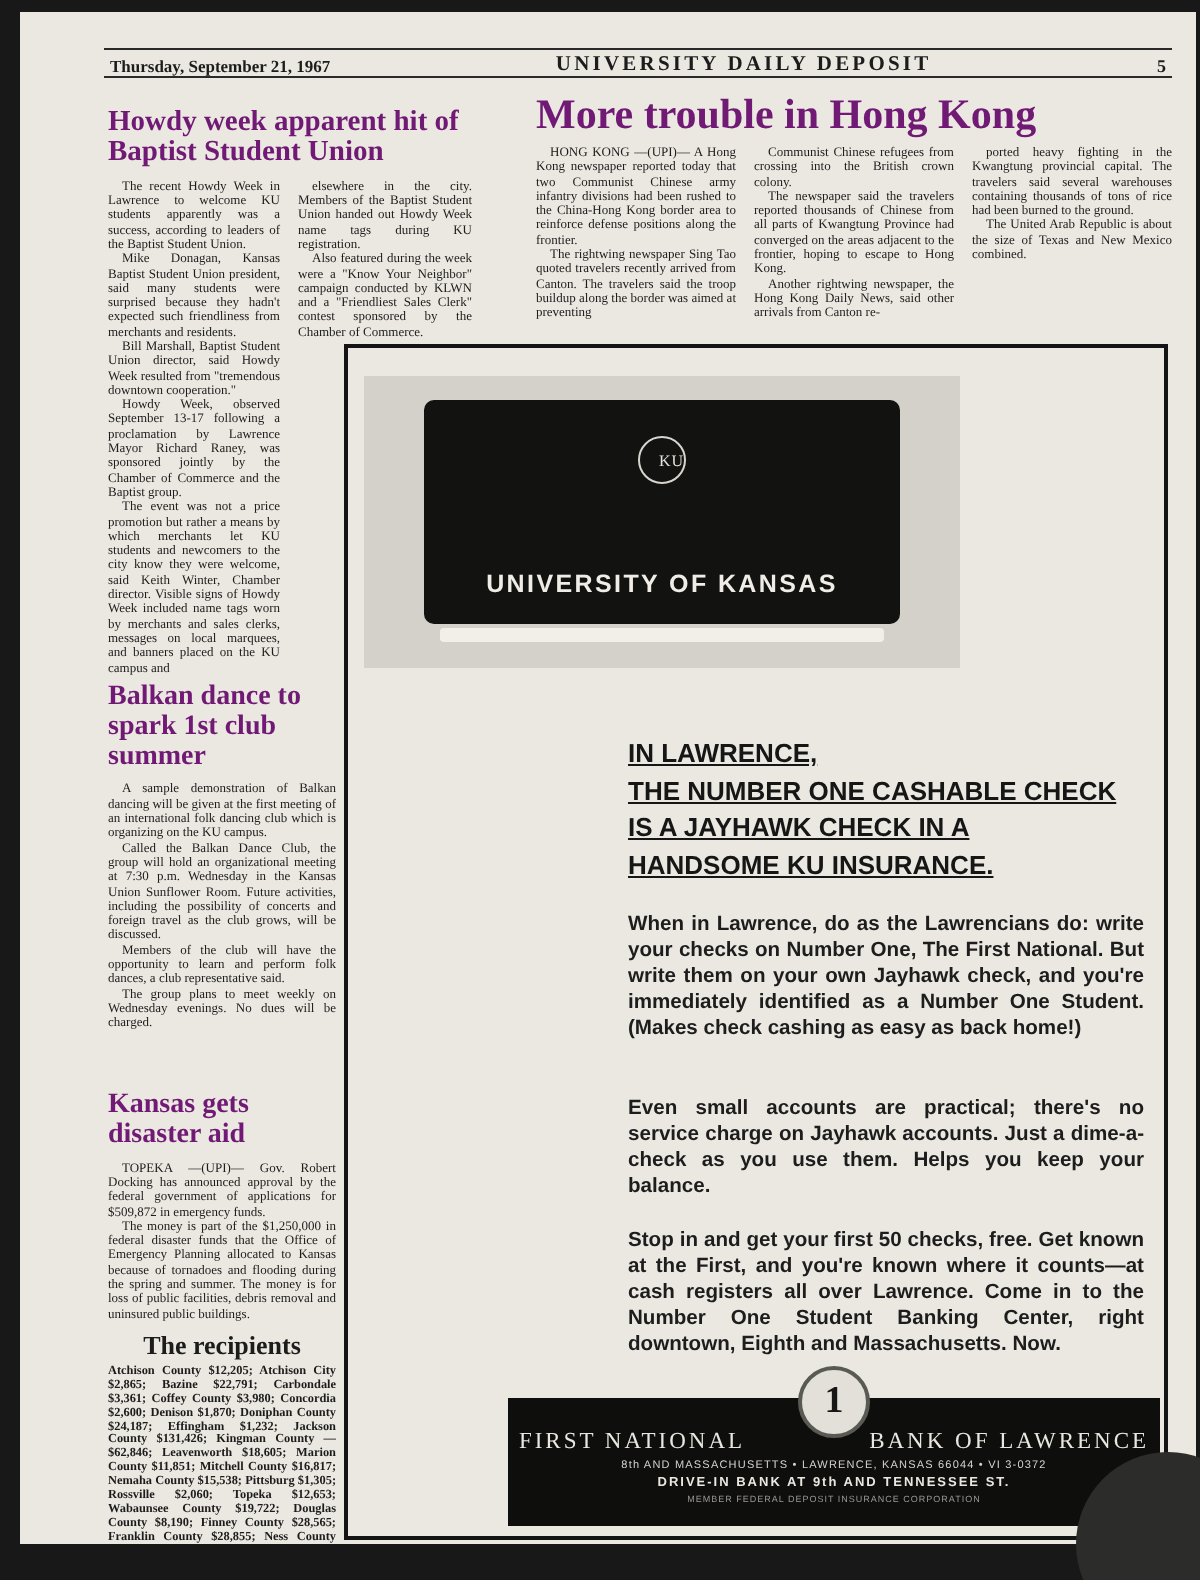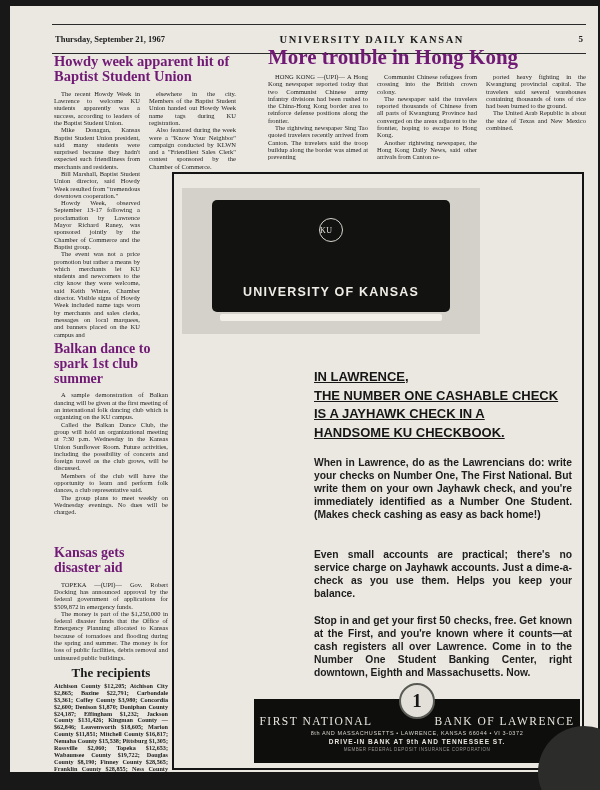--- a/index.html
+++ b/index.html
@@ -7,23 +7,23 @@
     width:600px;height:790px;position:relative;overflow:hidden;
     background:#181818;
     font-family:"Liberation Serif", serif;
   }
   .page{
     position:absolute;left:10px;top:6px;width:588px;height:766px;
     background:#ebe8e1;color:#1c1c1c;overflow:hidden;
   }
   
   .hdr{
-    position:absolute;left:42px;top:18px;width:534px;height:30px;
+    position:absolute;left:42px;top:18px;width:534px;height:15px;
     border-top:1px solid #2a2a2a;border-bottom:1px solid #2a2a2a;
-    display:flex;align-items:center;justify-content:space-between;padding:0 3px;box-sizing:border-box;
+    display:flex;align-items:flex-end;justify-content:space-between;padding:0 3px;box-sizing:border-box;
   }
   .hdr .date{font-size:8.5px;font-weight:bold;}
   .hdr .mast{font-size:10.5px;font-weight:bold;letter-spacing:1.6px;}
   .hdr .pg{font-size:9px;font-weight:bold;}
   
   section{position:absolute;}
   .headline{font-weight:bold;line-height:1.06;color:#701a75;margin:0;}
   .h-md{font-size:14.5px;}
   .h-sm{font-size:14px;}
   .h-lg{font-size:21px;line-height:22px;}
@@ -49,21 +49,21 @@
     position:absolute;left:162px;top:166px;width:412px;height:598px;
     border:2px solid #141414;box-sizing:border-box;background:#ebe8e1;
   }
   .photo{position:absolute;left:8px;top:14px;width:298px;height:146px;background:#d4d1ca;overflow:hidden;}
   .cover{
     position:absolute;left:30px;top:12px;width:238px;height:112px;background:#121211;border-radius:5px;
     display:flex;flex-direction:column;align-items:center;
   }
   .crest{
     margin-top:18px;width:22px;height:22px;border:1px solid #d8d5ce;border-radius:50%;
-    display:flex;align-items:center;justify-content:flex-start;
+    display:flex;align-items:center;justify-content:flex-end;
     font-size:8px;font-weight:normal;color:#e6e3dc;letter-spacing:0.5px;
   }
   .cover-text{
     margin-top:auto;margin-bottom:13px;
     font-family:"Liberation Sans", sans-serif;font-weight:bold;font-size:12.5px;
     letter-spacing:1.2px;color:#f0ede6;white-space:nowrap;
   }
   .pages-edge{position:absolute;left:38px;top:126px;width:222px;height:7px;background:#f2efe9;border-radius:2px;}
   .ad-head{
     position:absolute;left:140px;top:194px;width:262px;
@@ -101,21 +101,21 @@
     background:#2c2c2a;
   }
 </style>
 </head>
 <body>
 
 <div class="page">
 
   <div class="hdr">
     <span class="date">Thursday, September 21, 1967</span>
-    <span class="mast">UNIVERSITY DAILY KANSAN</span>
+    <span class="mast">UNIVERSITY DAILY DEPOSIT</span>
     <span class="pg">5</span>
   </div>
 
   <section class="howdy">
     <h2 class="headline h-md">Howdy week apparent hit of Baptist Student Union</h2>
     <div class="cols body-text">
       <div class="c1">
         <p>The recent Howdy Week in Lawrence to welcome KU students apparently was a success, according to leaders of the Baptist Student Union.</p>
         <p>Mike Donagan, Kansas Baptist Student Union president, said many students were surprised because they hadn't expected such friendliness from merchants and residents.</p>
         <p>Bill Marshall, Baptist Student Union director, said Howdy Week resulted from "tremendous downtown cooperation."</p>
@@ -177,21 +177,21 @@
         </div>
         <div class="cover-text">UNIVERSITY OF KANSAS</div>
       </div>
       <div class="pages-edge"></div>
     </div>
 
     <div class="ad-head">
       <div>IN LAWRENCE,</div>
       <div>THE NUMBER ONE CASHABLE CHECK</div>
       <div>IS A JAYHAWK CHECK IN A</div>
-      <div>HANDSOME KU CHECKBOOK.</div>
+      <div>HANDSOME KU INSURANCE.</div>
     </div>
 
     <p class="ad-p ad-p1">When in Lawrence, do as the Lawrencians do: write your checks on Number One, The First National. But write them on your own Jayhawk check, and you're immediately identified as a Number One Student. (Makes check cashing as easy as back home!)</p>
     <p class="ad-p ad-p2">Even small accounts are practical; there's no service charge on Jayhawk accounts. Just a dime-a-check as you use them. Helps you keep your balance.</p>
     <p class="ad-p ad-p3">Stop in and get your first 50 checks, free. Get known at the First, and you're known where it counts—at cash registers all over Lawrence. Come in to the Number One Student Banking Center, right downtown, Eighth and Massachusetts. Now.</p>
 
     <div class="bank">
       <div class="medallion">
         <span>1</span>
       </div>

